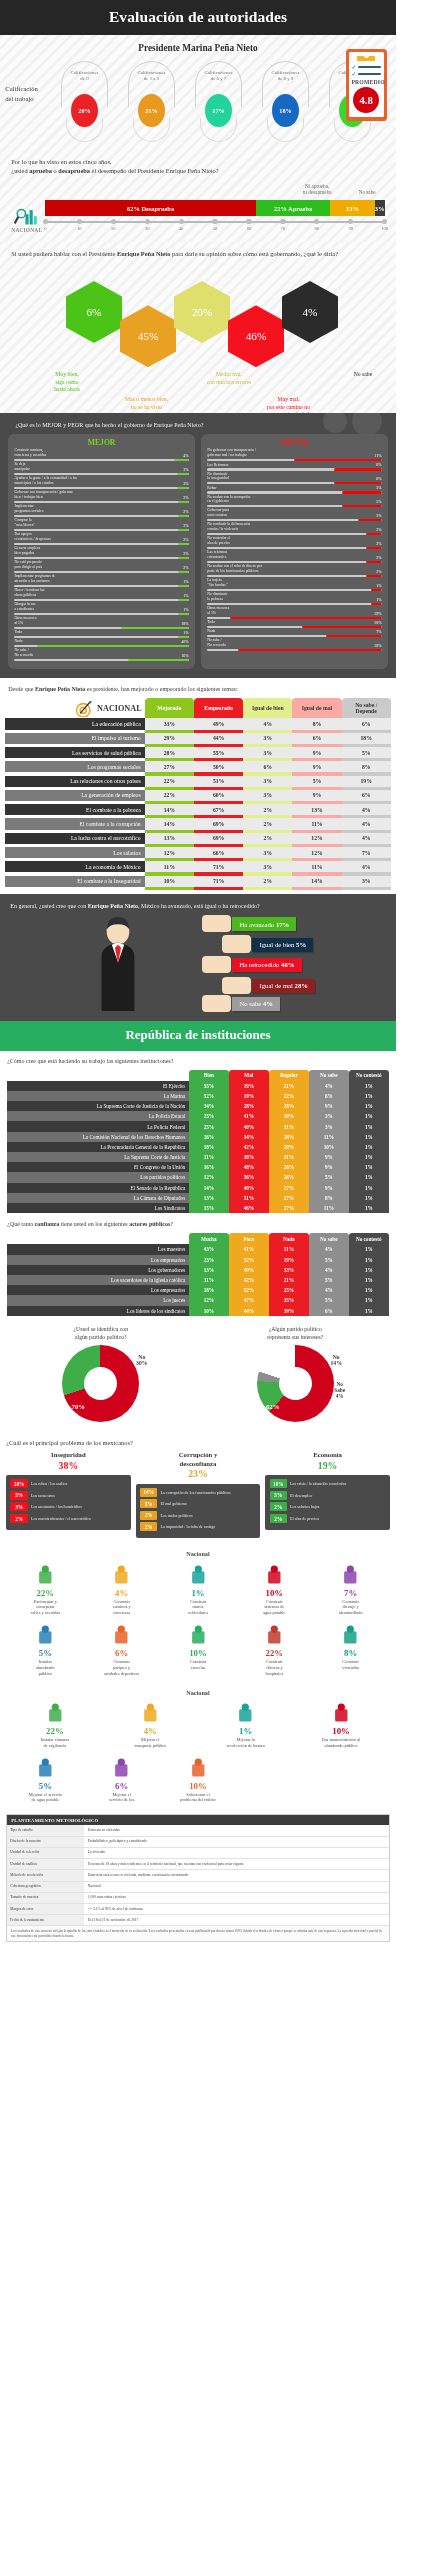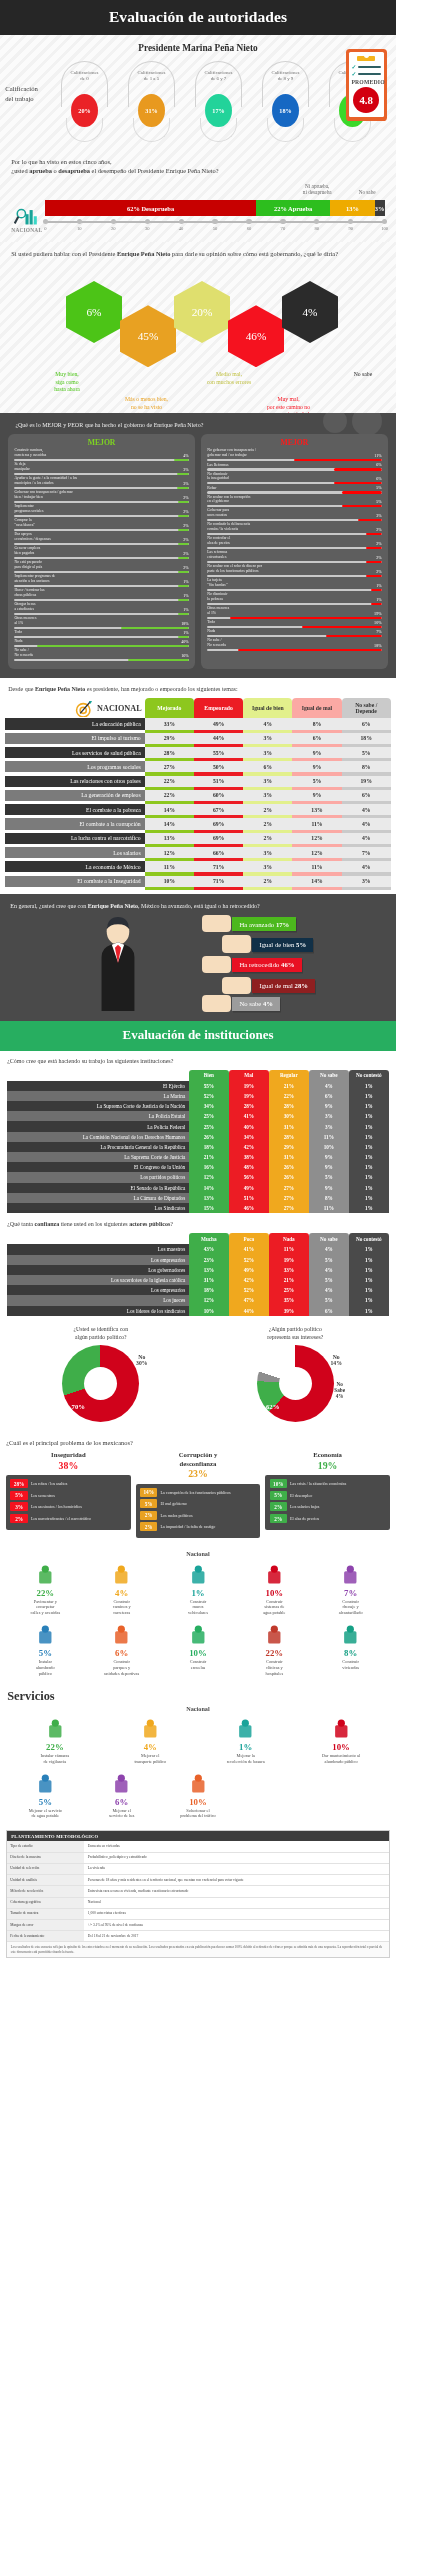--- a/index.html
+++ b/index.html
@@ -1005,21 +1005,21 @@
           <div class="adv-tag" style="background: rgb(232, 17, 35); top: 44px; left: 222px;">Ha retrocedido <b>46%</b></div>
           <div class="thumb" style="left: 192px; top: 42px; width: 29px; height: 17.5px;"></div>
           <div class="adv-tag" style="background: rgb(143, 31, 32); top: 65px; left: 242px;">Igual de mal <b>28%</b></div>
           <div class="thumb" style="left: 212px; top: 63px; width: 29px; height: 17.5px;"></div>
           <div class="adv-tag" style="background: rgb(156, 156, 156); top: 83px; left: 222px;">No sabe <b>4%</b></div>
           <div class="thumb" style="left: 192px; top: 81px; width: 29px; height: 17.5px;"></div>
         </div>
     </div>
   </div>
 
-  <div class="greenband">Evaluación de instituciones</div>
+  <div class="greenband">República de instituciones</div>
   <div class="sec-inst">
     <div class="qtext">¿Cómo cree que está haciendo su trabajo las siguientes instituciones?</div>
     <table class="itbl" id="instTable">
         <tbody>
           <tr>
             <th class="icorner"></th>
             <th class="ic" style="background:#3fae49">Bien</th>
             <th class="ic" style="background:#ec1c24">Mal</th>
             <th class="ic" style="background:#f0a81e">Regular</th>
             <th class="ic" style="background:#8e8e8e">No sabe</th>
@@ -1389,21 +1389,20 @@
               <circle cx="20" cy="10" r="7" fill="#16a085"></circle>
             </svg>
           </div>
           <div class="obr-pct" style="color:#16a085">8%</div>
           <div class="obr-lab">Construir<br>viviendas</div>
         </div>
       </div>
   </div>
 
   <div class="sec-obras">
-    <div class="obr-title">Servicios</div>
     <div class="obr-nac">Nacional</div>
     <div class="obr-grid" id="servRow1">
         <div class="obr-cell">
           <div class="obr-icon">
             <svg width="20.6" height="21.6" viewBox="0 0 40 42">
               <rect x="8" y="14" width="24" height="24" rx="3" fill="#3fae49" opacity="0.85"></rect>
               <circle cx="20" cy="10" r="7" fill="#3fae49"></circle>
             </svg>
           </div>
           <div class="obr-pct" style="color:#3fae49">22%</div>

